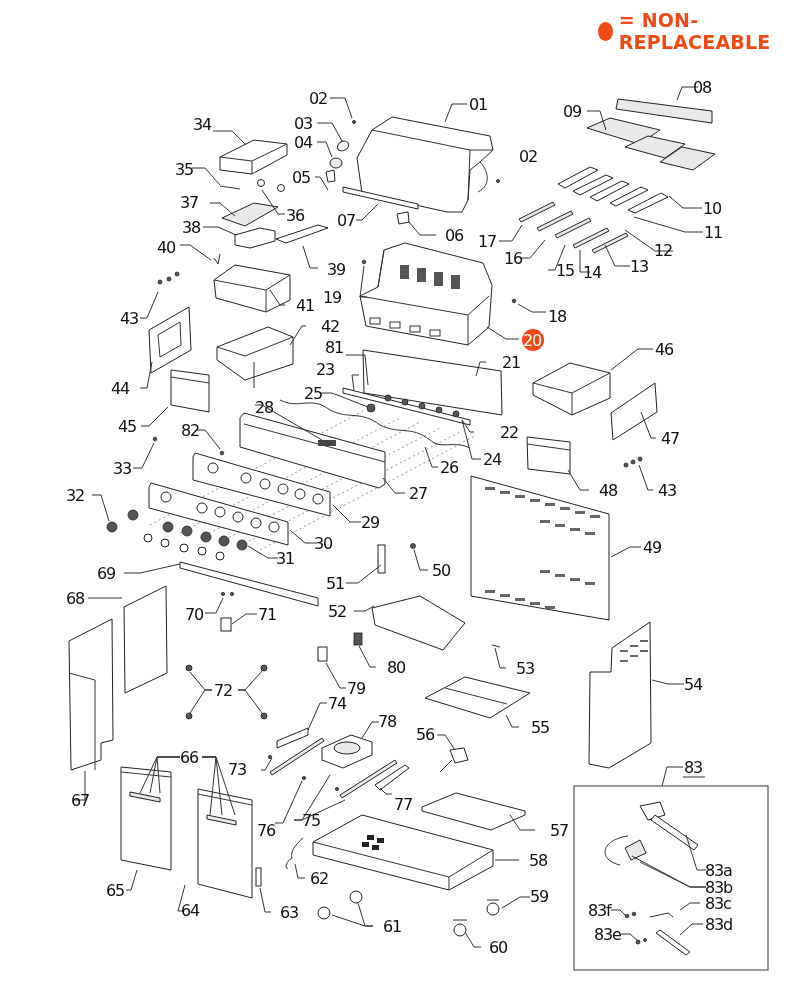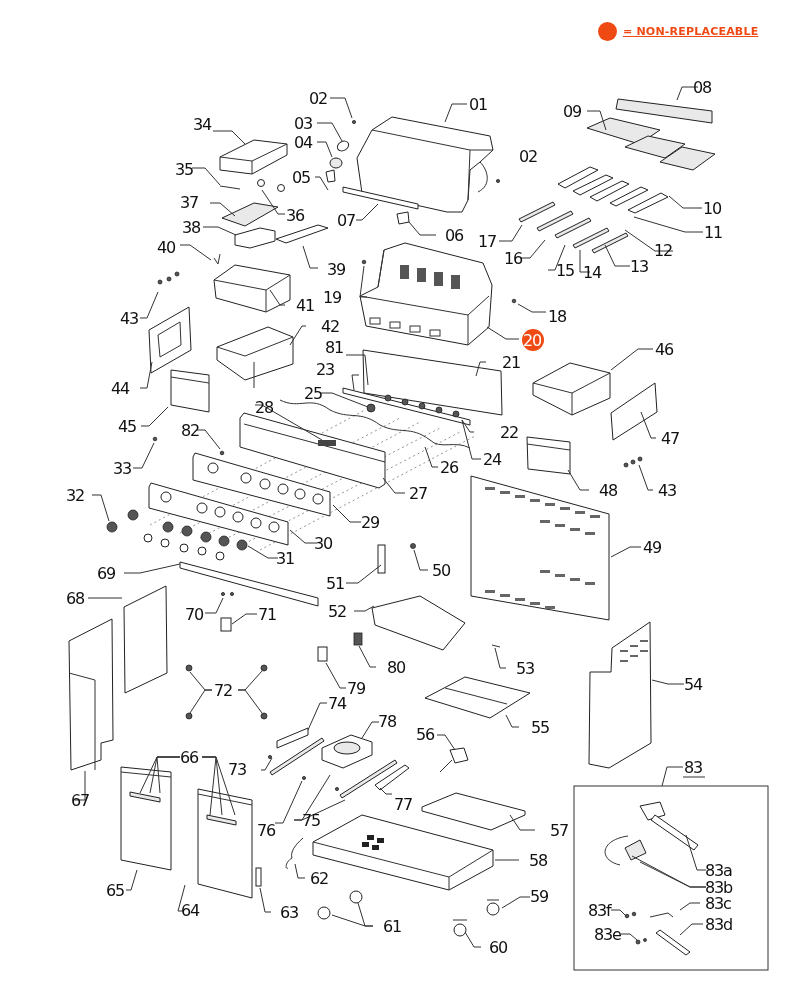--- a/index.html
+++ b/index.html
@@ -1,19 +1,19 @@
 <!DOCTYPE html>
 <html><head>
 <meta charset="utf-8">
 <style>
   html, body { margin:0; padding:0; background:#ffffff; }
   body { width:798px; height:1007px; position:relative; overflow:hidden; font-family:"DejaVu Sans", sans-serif; }
   #legend { position:absolute; left:598px; top:20px; height:22px; display:flex; align-items:center; }
   #legend .dot { width:19px; height:19px; border-radius:50%; background:#f04a14; margin-right:6px; }
-  #legend .txt { color:#f04a14; font-weight:bold; font-size:11px; letter-spacing:0.2px; font-family:"DejaVu Sans", sans-serif;text-decoration:underline; }
+  #legend .txt { color:#f04a14; font-weight:bold; font-size:19px; letter-spacing:0.2px; font-family:"DejaVu Sans", sans-serif; }
   svg#diagram { position:absolute; left:0; top:0; }
   .lbl { font-family:"DejaVu Sans", sans-serif; font-size:16px; fill:#111; letter-spacing:-1.2px; }
   .ldr { stroke:#333; stroke-width:1; fill:none; }
   .shp { stroke:#222; stroke-width:1; fill:#fff; }
   .shp2 { stroke:#222; stroke-width:1; fill:#e9e9e9; }
   .dk { fill:#555; stroke:#222; stroke-width:0.8; }
   .dash { stroke:#777; stroke-width:0.8; stroke-dasharray:2 3; fill:none; }
 </style>
 </head>
 <body>

